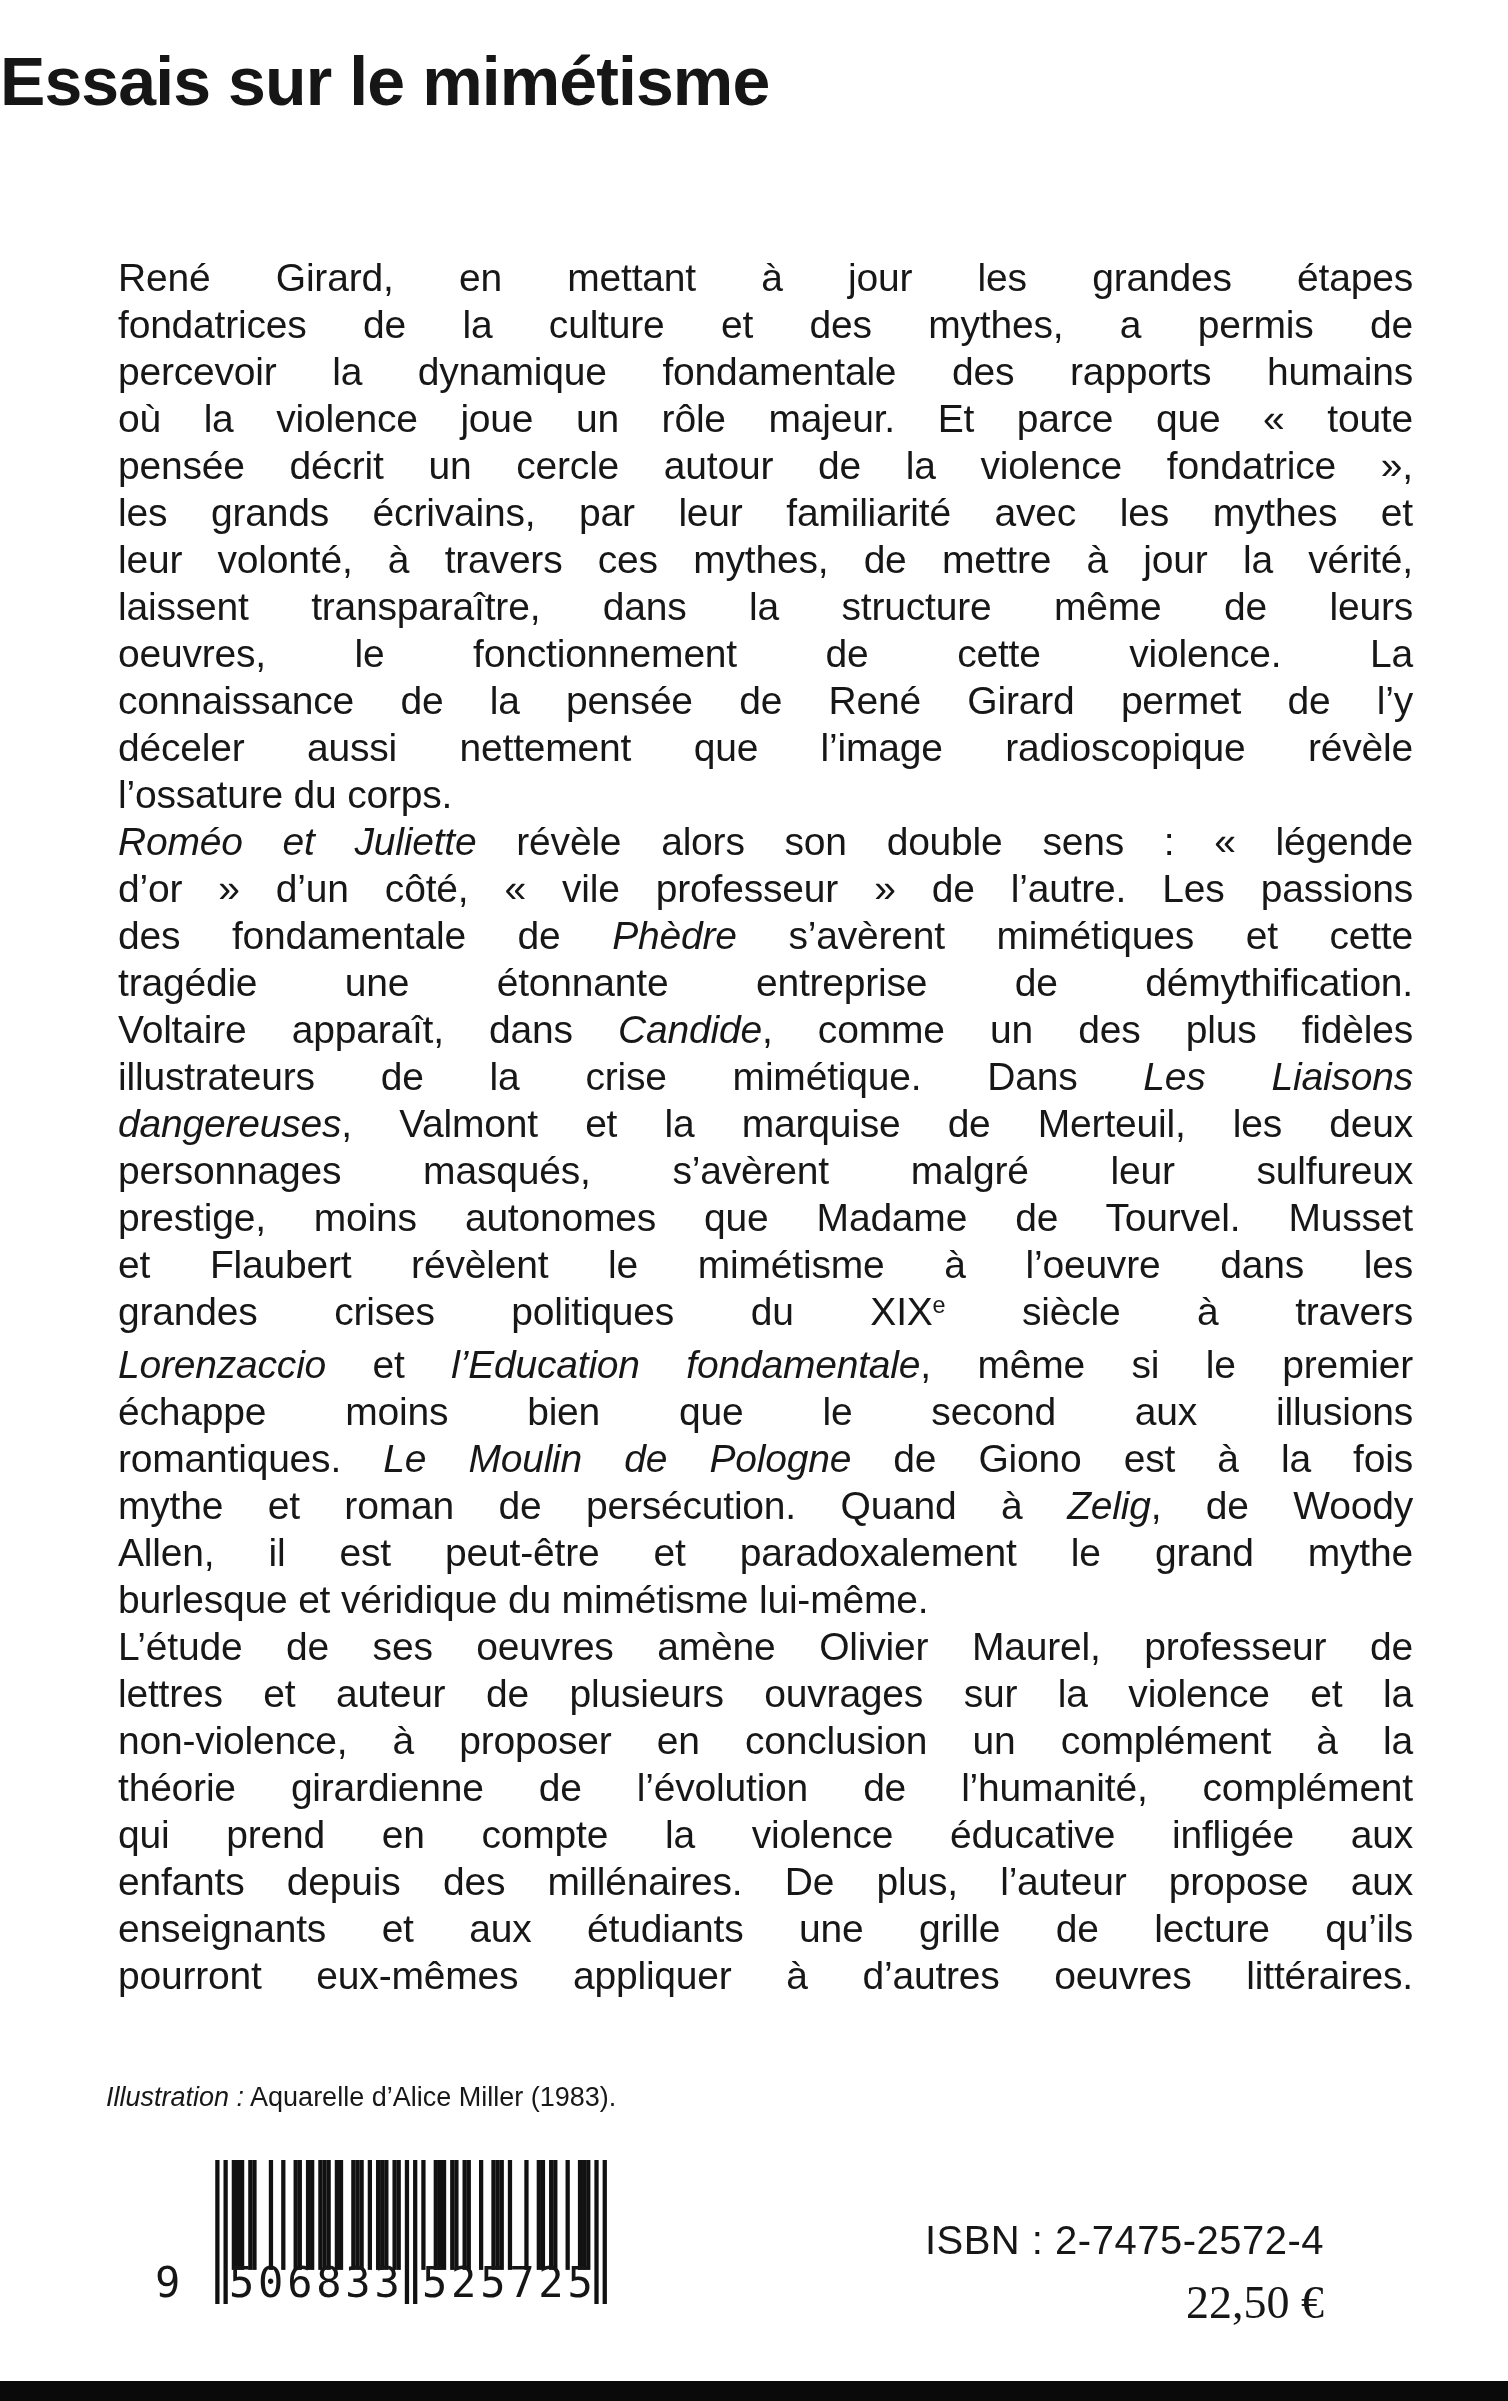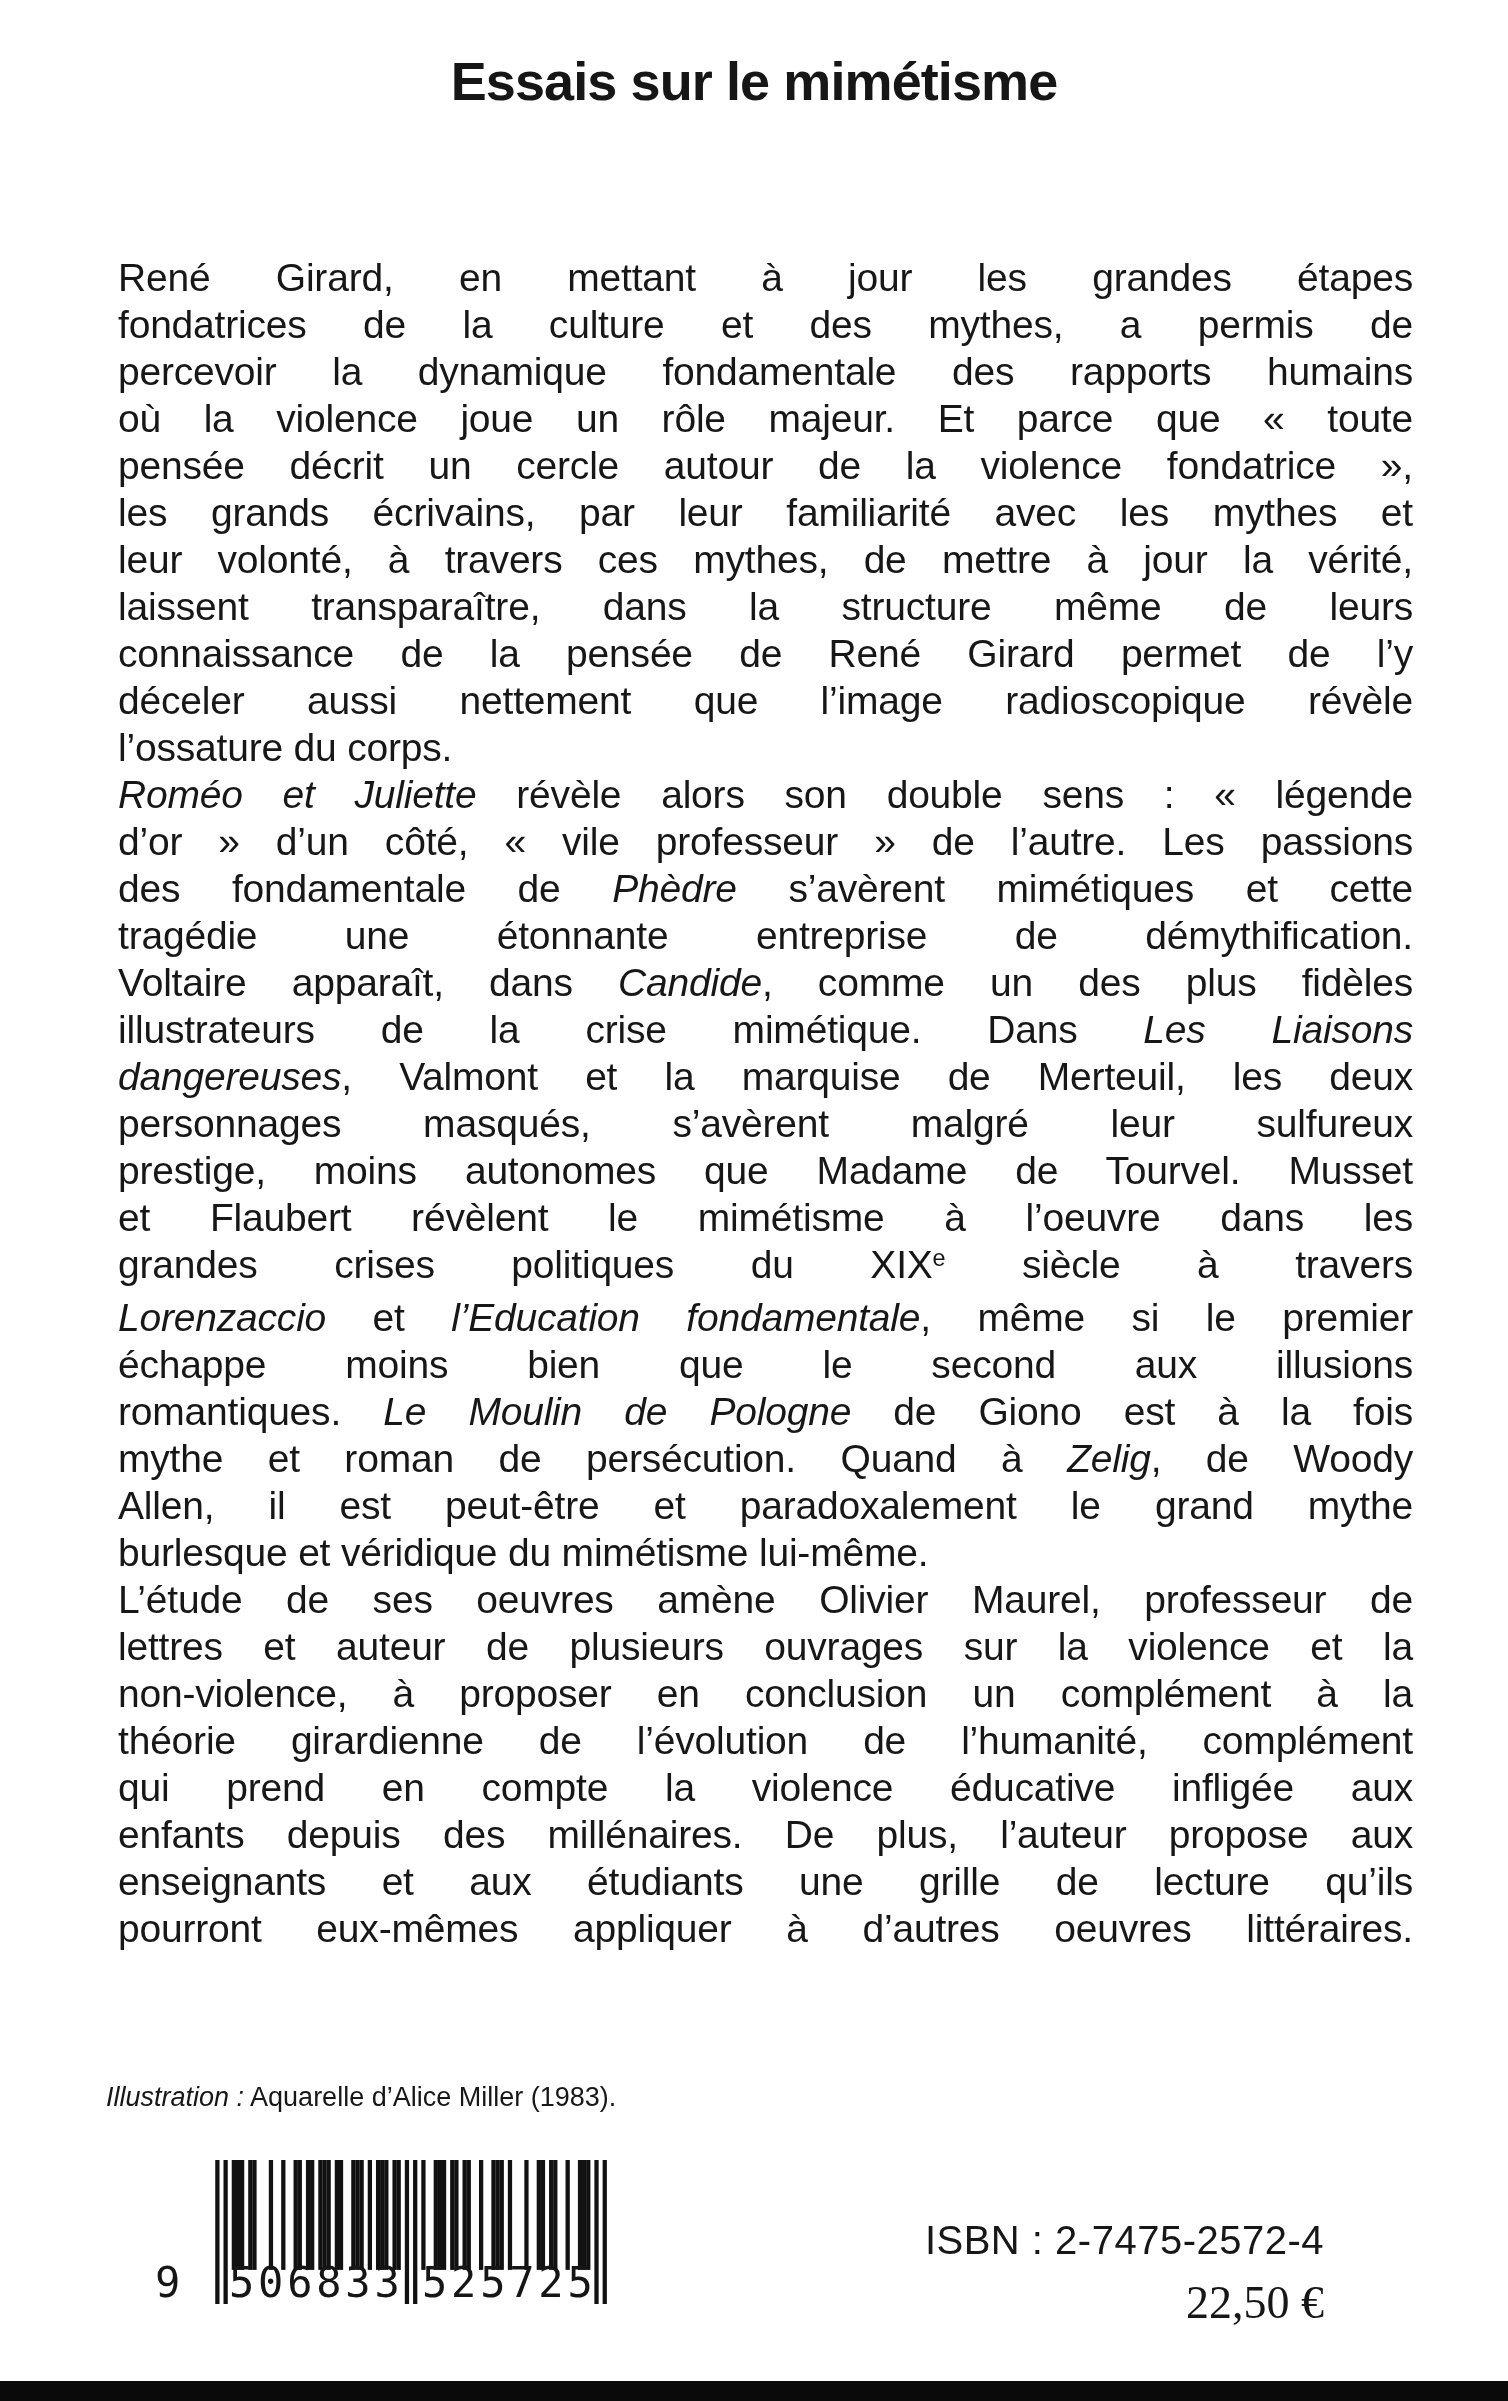--- a/index.html
+++ b/index.html
@@ -7,24 +7,22 @@
   .page {
     position:relative;
     width:1508px; height:2402px;
     background:#ffffff;
     color:#121212;
     font-family:"Liberation Sans", sans-serif;
     overflow:hidden;
   }
   .title {
     position:absolute; top:42px; left:0; width:100%;
-    text-align:center;
-    font-size:54px; font-weight:bold; letter-spacing:-0.9px;
+    font-size:68px; font-weight:bold; letter-spacing:-0.9px;
     color:#161616;
-    margin-top:8px;
   }
   .body-text {
     position:absolute; left:118px; top:254px; width:1295px;
     font-size:39px; line-height:47px; letter-spacing:-0.2px;
     color:#171717;
   }
   .line { text-align:justify; text-align-last:justify; }
   .line.last { text-align-last:left; }
   .it { font-style:italic; }
   sup.s { font-size:60%; vertical-align:baseline; position:relative; top:-0.5em; }
@@ -67,20 +65,21 @@
   <div class="body-text">
       <div>
         <div class="line"><span>René Girard, en mettant à jour les grandes étapes</span></div>
         <div class="line"><span>fondatrices de la culture et des mythes, a permis de</span></div>
         <div class="line"><span>percevoir la dynamique fondamentale des rapports humains</span></div>
         <div class="line"><span>où la violence joue un rôle majeur. Et parce que « toute</span></div>
         <div class="line"><span>pensée décrit un cercle autour de la violence fondatrice »,</span></div>
         <div class="line"><span>les grands écrivains, par leur familiarité avec les mythes et</span></div>
         <div class="line"><span>leur volonté, à travers ces mythes, de mettre à jour la vérité,</span></div>
         <div class="line"><span>laissent transparaître, dans la structure même de leurs</span></div>
+        <div class="line"><span>oeuvres, le fonctionnement de cette violence. La</span></div>
         <div class="line"><span>connaissance de la pensée de René Girard permet de l’y</span></div>
         <div class="line"><span>déceler aussi nettement que l’image radioscopique révèle</span></div>
         <div class="line last"><span>l’ossature du corps.</span></div>
       </div>
       <div>
         <div class="line"><span class="it">Roméo et Juliette</span><span> révèle alors son double sens : « légende</span></div>
         <div class="line"><span>d’or » d’un côté, « vile professeur » de l’autre. Les passions</span></div>
         <div class="line"><span>des fondamentale de </span><span class="it">Phèdre</span><span> s’avèrent mimétiques et cette</span></div>
         <div class="line"><span>tragédie une étonnante entreprise de démythification.</span></div>
         <div class="line"><span>Voltaire apparaît, dans </span><span class="it">Candide</span><span>, comme un des plus fidèles</span></div>

